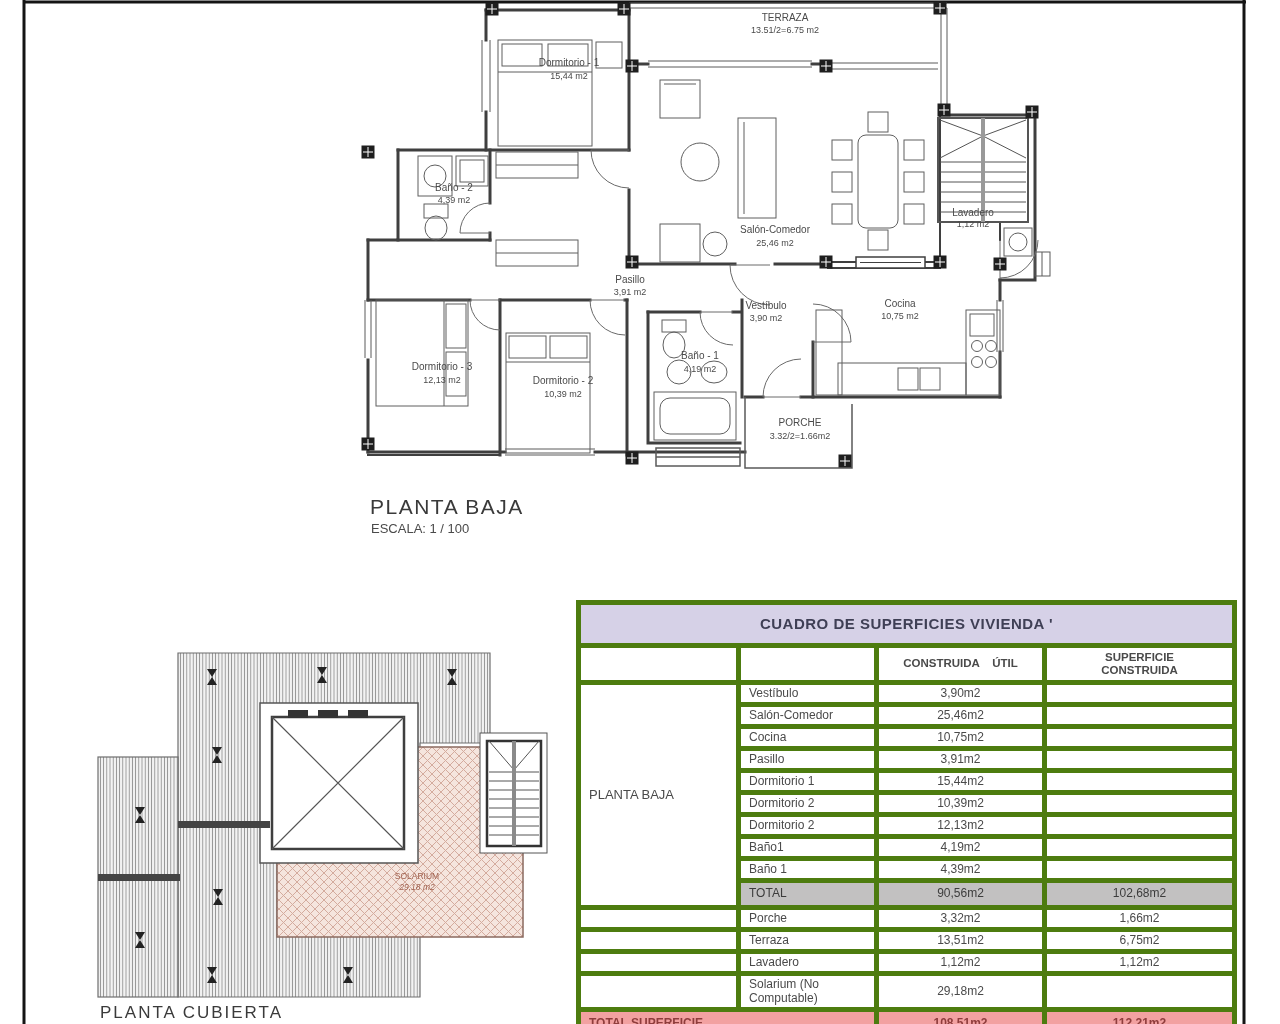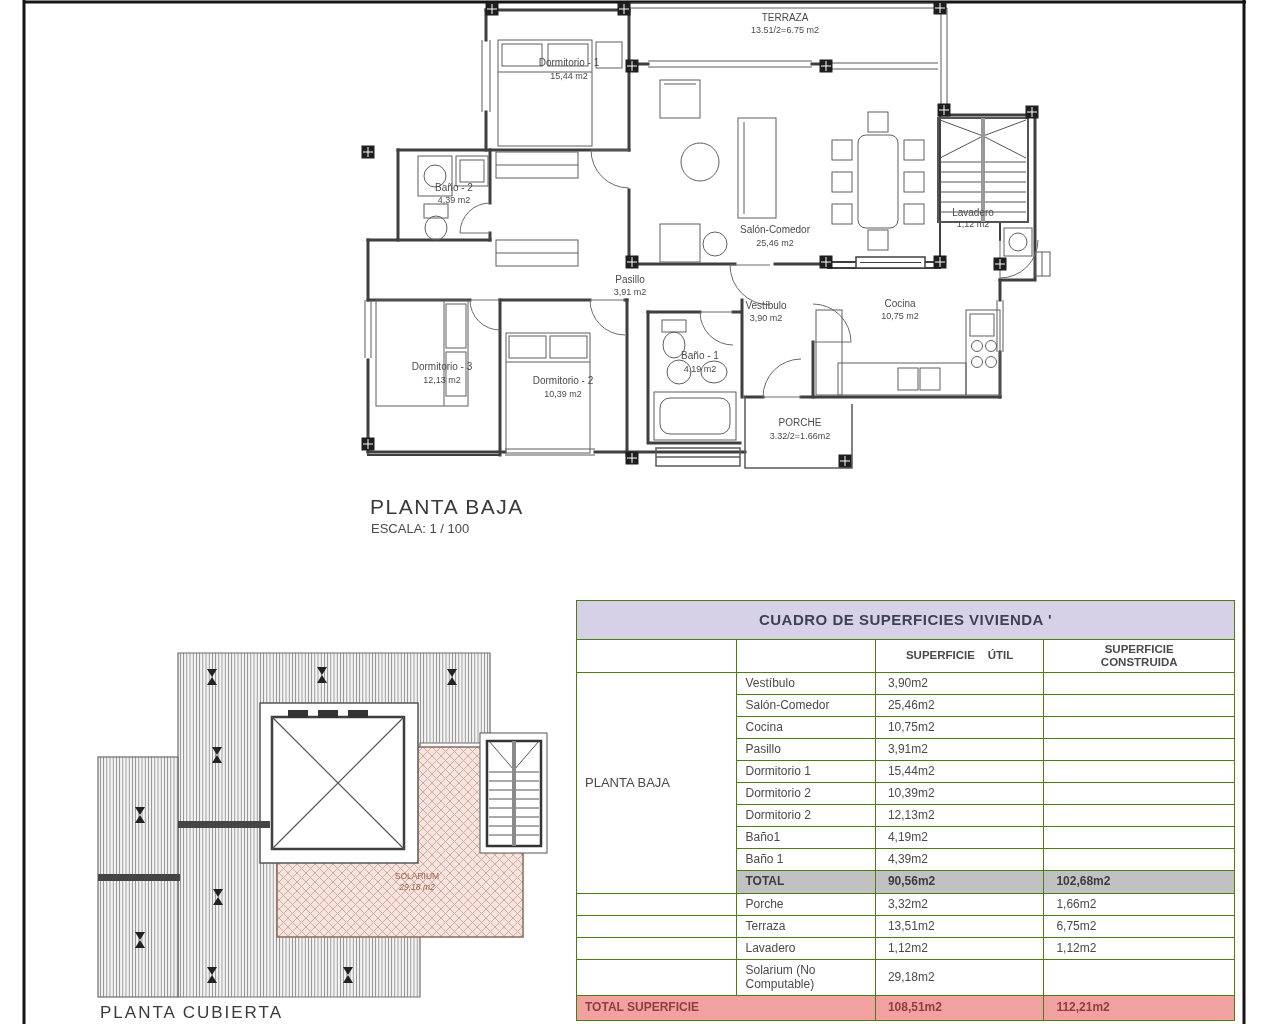--- a/index.html
+++ b/index.html
@@ -11,32 +11,32 @@
   .room-area{font-size:9px;text-anchor:middle;}
   .caption-big{font-size:21px;fill:#3a3a3a;letter-spacing:1.5px;}
   .caption-small{font-size:13px;fill:#4a4a4a;}
   .caption-roof{font-size:17px;fill:#3a3a3a;letter-spacing:2px;}
   .solarium-t{font-size:8.5px;fill:#a0614f;text-anchor:middle;}
 
   
   .areas-table{position:absolute;left:576px;top:600px;width:659px;
     border-collapse:collapse;table-layout:fixed;
     font-size:12px;color:#4a4a4a;}
-  .areas-table td{border:1px solid #4d7c0f;padding:0 12px;line-height:1.15;
+  .areas-table td{border:5px solid #4d7c0f;padding:0 12px;line-height:1.15;
     overflow:hidden;}
   .areas-table .t-title{height:38px;background:#d6d1e7;color:#3f3f55;
     font-weight:bold;font-size:15px;text-align:center;letter-spacing:.5px;}
   .areas-table .t-head{height:32px;font-weight:bold;text-align:center;
     font-size:11.5px;white-space:pre-wrap;}
   .areas-table tr.room{height:22px;}
   .areas-table td.name{text-align:left;padding-left:8px;}
-  .areas-table td.val{}
+  .areas-table td.val{text-align:center;}
   .areas-table td.group{text-align:left;padding-left:8px;font-size:13px;
     vertical-align:middle;color:#4a4a4a;}
-  .areas-table tr.total td{background:#c2c1c1;font-weight:bold;color:#3c3c3c;height:22px;}
+  .areas-table tr.total td{background:#c2c1c1;font-weight:normal;color:#3c3c3c;height:22px;}
   .areas-table tr.solarium{height:36px;margin-top:12px;}
   .areas-table tr.grand td{background:#f2a1a1;color:#8f3d3d;font-weight:bold;height:24px;}
 </style>
 </head>
 <body>
 
 <svg width="1280" height="1024" viewBox="0 0 1280 1024">
   <defs>
     <pattern id="vh" width="3.2" height="10" patternUnits="userSpaceOnUse">
       <rect width="3.2" height="10" fill="#f4f4f4"></rect>
@@ -325,21 +325,21 @@
       <col style="width:168px">
       <col style="width:190px">
     </colgroup>
   <tbody>
       <tr>
     <td class="t-title" colspan="4">CUADRO DE SUPERFICIES  VIVIENDA '</td>
   </tr>
   <tr>
     <td class="t-head"></td>
     <td class="t-head"></td>
-    <td class="t-head">SUPERFICIE    ÚTIL</td>
+    <td class="t-head">CONSTRUIDA    ÚTIL</td>
     <td class="t-head">SUPERFICIE
 CONSTRUIDA</td>
   </tr>
   <tr class="room">
     <td class="group" rowspan="10">PLANTA BAJA</td>
     <td class="name">Vestíbulo</td>
     <td class="val">3,90m2</td>
     <td class="val"></td>
   </tr>
   <tr class="room">

